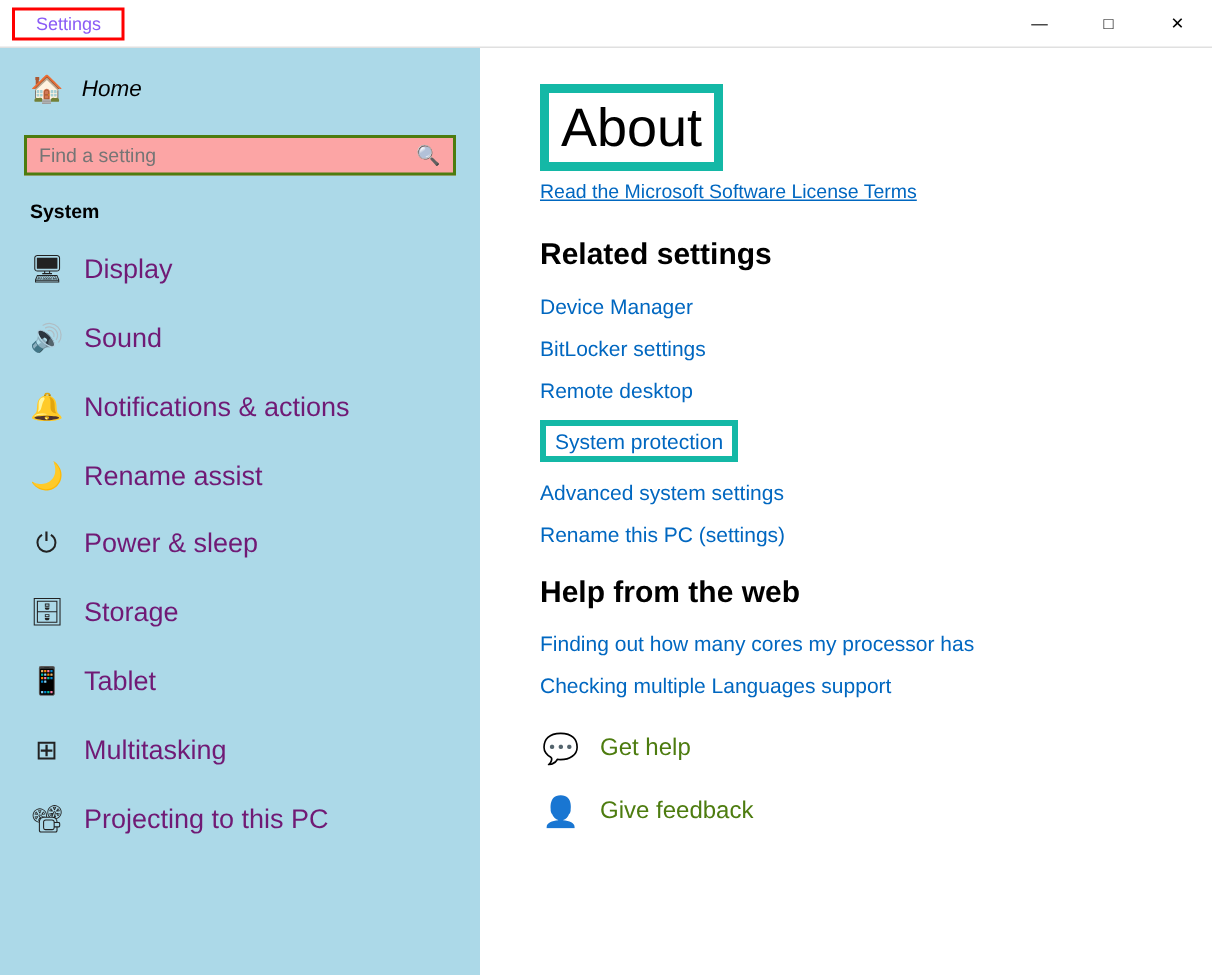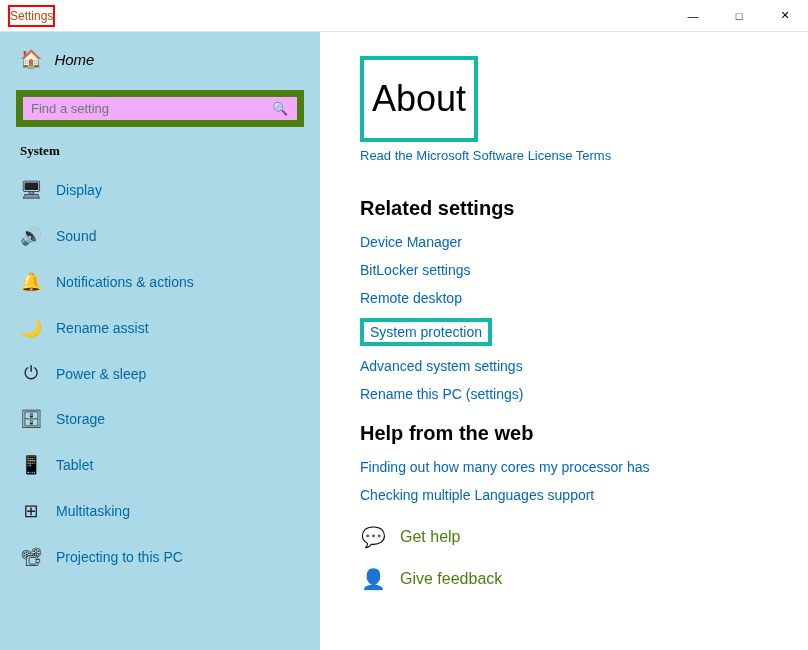--- a/index.html
+++ b/index.html
@@ -19,23 +19,23 @@
       align-items: center;
       justify-content: space-between;
       background: #fff;
       padding: 0 0 0 8px;
       height: 32px;
       border-bottom: 1px solid #e0e0e0;
       flex-shrink: 0;
     }
     .titlebar-title {
       font-size: 12px;
-      color: #c2410c;
+      color: #8b5cf6;
       border: 2px solid red;
-      padding: 2px 0;
+      padding: 2px 14px;
     }
     .titlebar-controls {
       display: flex;
     }
     .titlebar-btn {
       width: 46px;
       height: 32px;
       display: flex;
       align-items: center;
       justify-content: center;
@@ -78,87 +78,87 @@
     .sidebar-home-label {
       font-size: 15px;
       color: #000;
       font-style: italic;
     }
 
     .sidebar-search {
       margin: 4px 16px 12px 16px;
       display: flex;
       align-items: center;
-      background: #f0abfc;
-      border: 7px solid #4d7c0f;
+      background: #fca5a5;
+      border: 2px solid #4d7c0f;
       padding: 4px 8px;
     }
     .sidebar-search input {
       border: none;
       outline: none;
       flex: 1;
       font-size: 13px;
       color: #555;
       background: transparent;
     }
     .sidebar-search-icon {
       color: #555;
       font-size: 13px;
     }
 
     .sidebar-section-label {
       font-size: 13px;
       font-weight: 700;
       color: #000;
       padding: 4px 20px 8px 20px;
-      font-family: Liberation Serif, serif;
     }
 
     .sidebar-item {
       display: flex;
       align-items: center;
       padding: 12px 20px;
       gap: 14px;
       cursor: pointer;
     }
     .sidebar-item-icon {
       font-size: 18px;
       color: #222;
       width: 22px;
       text-align: center;
     }
     .sidebar-item-label {
-      font-size: 14px;
-      color: #0369a1;
+      font-size: 18px;
+      color: #701a75;
     }
 
     
     .content {
       flex: 1;
       background: #fff;
       padding: 24px 40px;
       overflow-y: auto;
     }
 
     .content-title {
       font-size: 36px;
       font-weight: 300;
       color: #000;
       margin-bottom: 6px;
-      border: 4px solid #14b8a6;
+      border: 6px solid #14b8a6;
       display: inline-block;
-      padding: 18px 8px;
+      padding: 2px 8px;
     }
 
     .content-link-top {
       font-size: 13px;
       color: #0067c0;
       cursor: pointer;
-      margin-bottom: 34px;
+      margin-bottom: 24px;
       display: block;
+      text-decoration: underline;
     }
 
     .section-heading {
       font-size: 20px;
       font-weight: 700;
       color: #000;
       margin-bottom: 14px;
     }
 
     .content-link {

